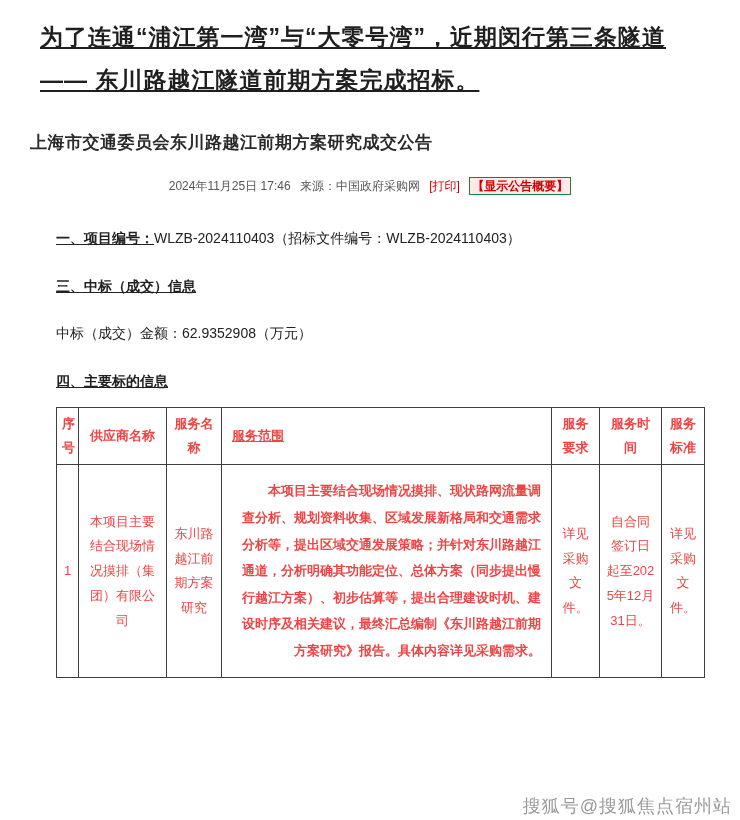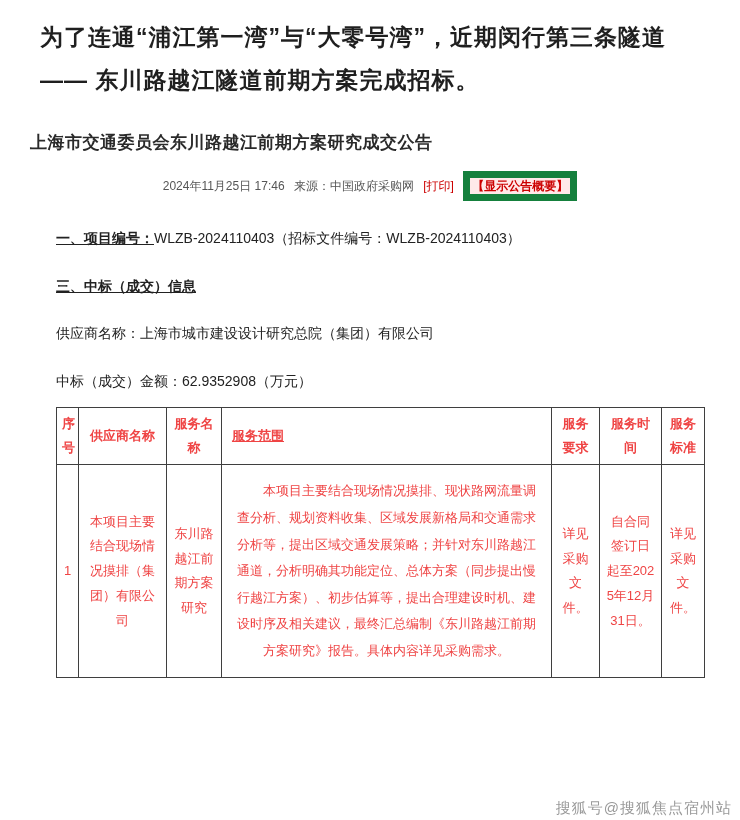--- a/index.html
+++ b/index.html
@@ -12,41 +12,42 @@
     overflow:hidden;
   }
   .intro {
     margin:0;
     padding:16px 38px 0 40px;
     font-size:23px;
     font-weight:600;
     line-height:1.85;
     letter-spacing:1px;
     color:#1f1f1f;
+    text-decoration:underline;
   }
   .doc-title {
     margin:30px 30px 0;
     text-align:left;
     font-size:17px;
     font-weight:700;
     color:#2a2a2a;
     letter-spacing:0.5px;
   }
   .meta {
     margin-top:24px;
     text-align:center;
     font-size:12px;
     color:#555555;
   }
   .meta span, .meta a { margin:0 3px; text-decoration:none; }
   .print-link { color:#cc0000; cursor:pointer; }
   .summary-badge {
     color:#cc0000;
     background:#ffe9e9;
-    border:7px solid #15803d;
+    border:1px solid #15803d;
     font-weight:700;
     padding:1px 2px;
     cursor:pointer;
   }
   .content {
     padding:6px 36px 0 56px;
     font-size:14px;
   }
   .line { margin:28px 0 0; line-height:1.4; }
   .b { font-weight:700;text-decoration:underline; }
@@ -64,31 +65,32 @@
     padding:3px 5px;
     text-align:center;
     vertical-align:middle;
     line-height:1.9;
     word-break:break-all;
     overflow:hidden;
   }
   .subject-table th { font-weight:700; height:50px; }
   .subject-table th.scope-h { text-align:left; padding-left:10px;text-decoration:underline; }
   .subject-table td.scope-cell {
-    text-align:center;
+    text-align:right;
     text-indent:2em;
     padding:8px 10px;
     line-height:2.05;
+    font-weight:bold;
   }
   .subject-table tr.data-row td { height:196px; }
   .watermark {
     position:absolute;
     right:8px;
     bottom:2px;
-    font-size:15px;
+    font-size:18px;
     color:#9a9a9a;
     letter-spacing:1px;
   }
 </style>
 </head>
 <body>
 
 <div class="page">
 
   <p class="intro">为了连通“浦江第一湾”与“大零号湾”，近期闵行第三条隧道 —— 东川路越江隧道前期方案完成招标。</p>
@@ -98,22 +100,22 @@
   <div class="meta">
     <span>2024年11月25日 17:46</span>
     <span>来源：中国政府采购网</span>
     <a class="print-link">[打印]</a>
     <a class="summary-badge">【显示公告概要】</a>
   </div>
 
   <div class="content">
     <p class="line"><span class="b">一、项目编号：</span><span>WLZB-2024110403（招标文件编号：WLZB-2024110403）</span></p>
     <p class="line b">三、中标（成交）信息</p>
-    <p class="line">供应商名称：上海市城市建设设计研究总院（集团）有限公司</p>
     <p class="line">中标（成交）金额：62.9352908（万元）</p>
+    <p class="line b">四、主要标的信息</p>
   </div>
 
   <table class="subject-table">
     <colgroup>
       <col style="width:22px">
         <col style="width:88px">
         <col style="width:55px">
         <col style="width:330px">
         <col style="width:48px">
         <col style="width:62px">

